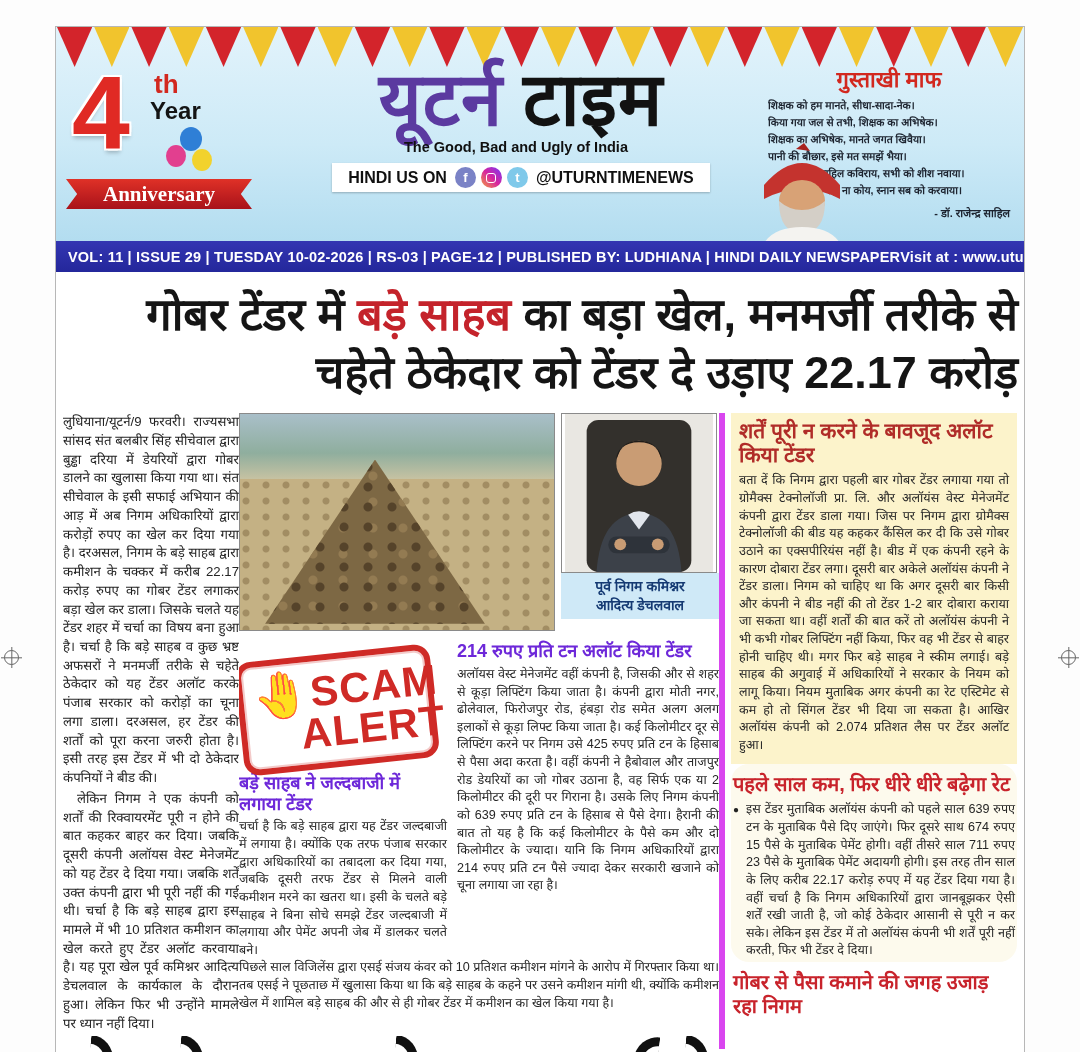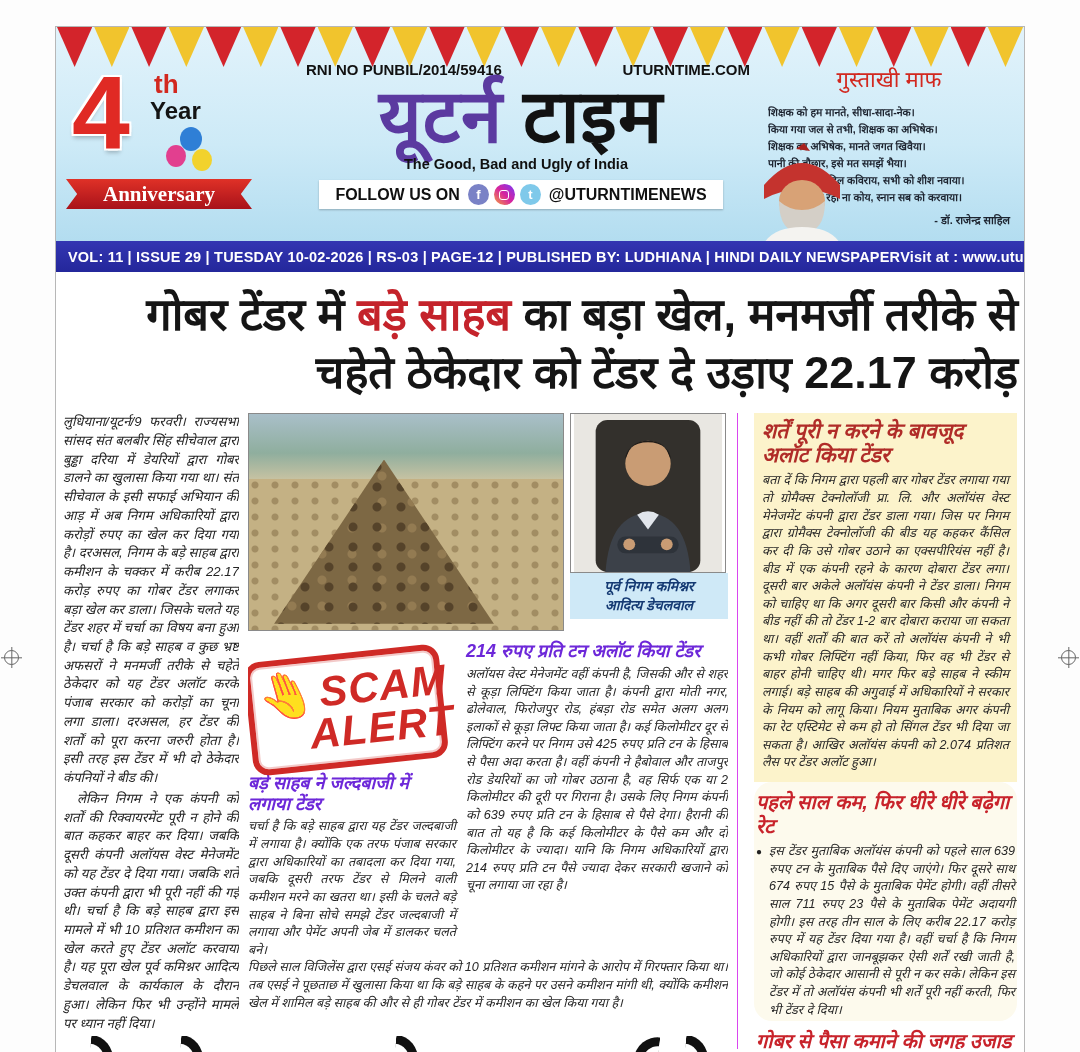--- a/index.html
+++ b/index.html
@@ -43,35 +43,35 @@
   .followbar { display:inline-flex; align-items:center; gap:8px; margin-top:8px; background:#fff; padding:4px 16px; box-shadow:0 1px 2px rgba(0,0,0,.25); font-weight:800; font-size:16px; color:#101010; }
   .soc { display:inline-flex; gap:5px; }
   .soc span { width:21px; height:21px; border-radius:50%; color:#fff; font-size:13px; font-weight:800; display:inline-flex; align-items:center; justify-content:center; }
   .soc .fb { background:#7a82c6; }
   .soc .ig { background:linear-gradient(45deg,#f5a13c,#d6249f,#7638fa); }
   .soc .tw { background:#7fc9ea; }
   .soc .ig i { width:10px; height:10px; border:1.6px solid #fff; border-radius:3px; display:block; }
 
   
   .gustakhi { position:relative; padding:2px 6px 0 4px; }
-  .gustakhi h2 { text-align:center; color:#d2281f; font-size:22px; font-weight:400; margin-bottom:11px; }
+  .gustakhi h2 { text-align:center; color:#d2281f; font-size:22px; font-weight:700; margin-bottom:4px; }
   .gustakhi-lines div { font-size:10.6px; font-weight:700; color:#1d2430; line-height:1.6; white-space:nowrap; overflow:hidden; }
   .gustakhi-lines div:nth-child(n+5) { padding-left:34px; }
   .gustakhi .author { text-align:right; font-size:11px; font-weight:800; color:#1d2430; margin-top:6px; }
   .turban-man { position:absolute; left:-8px; bottom:-12px; width:92px; height:106px; }
 
   
   .infobar { height:31px; background:linear-gradient(180deg,#3336b2,#24279b); display:flex; justify-content:space-between; align-items:center; padding:0 12px; color:#fff; font-weight:800; font-size:14.5px; letter-spacing:.2px; white-space:nowrap; }
 
   
   .headline { padding:14px 6px 8px; text-align:right; font-weight:800; font-size:45px; line-height:1.28; color:#151515; }
   .headline .hl { color:#c4232b; }
 
   
-  .content { display:grid; grid-template-columns:176px 480px 1fr; gap:9px; padding:4px 7px 0; height:640px; overflow:hidden;font-style:italic; }
+  .content { display:grid; grid-template-columns:176px 480px 1fr; padding:4px 7px 0; height:640px; overflow:hidden; }
   .bodytext { font-size:13.2px; line-height:1.42; text-align:justify; color:#242424; }
   .col1 { overflow:hidden; }
   .col1 p + p { text-indent:14px; margin-top:2px; }
 
   .midcol { overflow:hidden; }
   .photos { display:flex; gap:6px; height:218px; }
   .photo-dung { position:relative; flex:1; border:1px solid #8a8a8a; overflow:hidden; background:#cfc3a0; }
   .photo-dung .water { position:absolute; top:0; left:0; right:0; height:30%; background:linear-gradient(180deg,#a9bfc9 0%,#8fae9e 60%,#c6c2a2 100%); }
   .photo-dung .ground { position:absolute; top:30%; left:0; right:0; bottom:0;
      background-color:#c6b astuce88; background-color:#c4b184;
@@ -92,21 +92,21 @@
   .stamp .row1 { display:flex; align-items:center; gap:2px; }
   .stamp .hand { font-size:46px; line-height:1; transform:scaleX(-1); filter:grayscale(1) sepia(1) saturate(30) hue-rotate(-25deg); }
   .stamp .word { font-size:42px; font-weight:800; letter-spacing:1px; line-height:0.95; }
   .stamp .row2 { padding-left:46px; margin-top:-2px; }
 
   h3.sec { color:#6d28d9; font-weight:800; font-size:18px; line-height:1.15; margin:10px 0 4px; }
   .mid-sub h3.sec { margin-top:6px; }
   .smalltext { font-size:12.6px; line-height:1.4; text-align:justify; color:#262626; }
 
   
-  .rightcol { overflow:hidden; border-left:1px solid #d946ef; padding-left:16px; }
+  .rightcol { overflow:hidden; border-left:6px solid #d946ef; padding-left:6px; }
   .ybox { background:#fcf3cb; padding:6px 8px 10px; }
   .ybox h3 { color:#b02c28; font-weight:800; font-size:21px; margin-bottom:5px; line-height:1.15; }
   .rsec { padding:8px 2px 2px; }
   .rsec.tint { background:#fdfaed;border-radius:18px; }
   .rsec h3 { color:#c8232b; font-weight:800; font-size:20px; line-height:1.2; margin-bottom:5px; }
   .bullet { display:flex; gap:7px; }
   .bullet::before { content:"●"; font-size:10px; line-height:1.7; color:#222; }
 
   
   .cutline { position:absolute; left:60px; top:1036px; width:700px; height:16px; overflow:hidden; }
@@ -159,30 +159,26 @@
           <div class="year">Year</div>
           <div class="balloons">
               <b class="b1"></b>
               <b class="b2"></b>
               <b class="b3"></b>
             </div>
           <div class="ribbon">Anniversary</div>
         </div>
 
         <div class="mast-center">
-          <div class="mast-topline">
-            <span>RNI NO PUNBIL/2014/59416</span>
-            <span>UTURNTIME.COM</span>
-          </div>
           <div class="mast-title">
             <span class="t1">यूटर्न</span><span class="t2">टाइम</span>
           </div>
           <div class="tagline">The Good, Bad and Ugly of India</div>
           <div class="followbar">
-            <span>FOLLOW US ON</span>
+            <span>HINDI US ON</span>
             <span class="soc">
               <span class="fb">f</span>
               <span class="ig">
                   <i></i>
                 </span>
               <span class="tw">t</span>
             </span>
             <span>@UTURNTIMENEWS</span>
           </div>
         </div>

